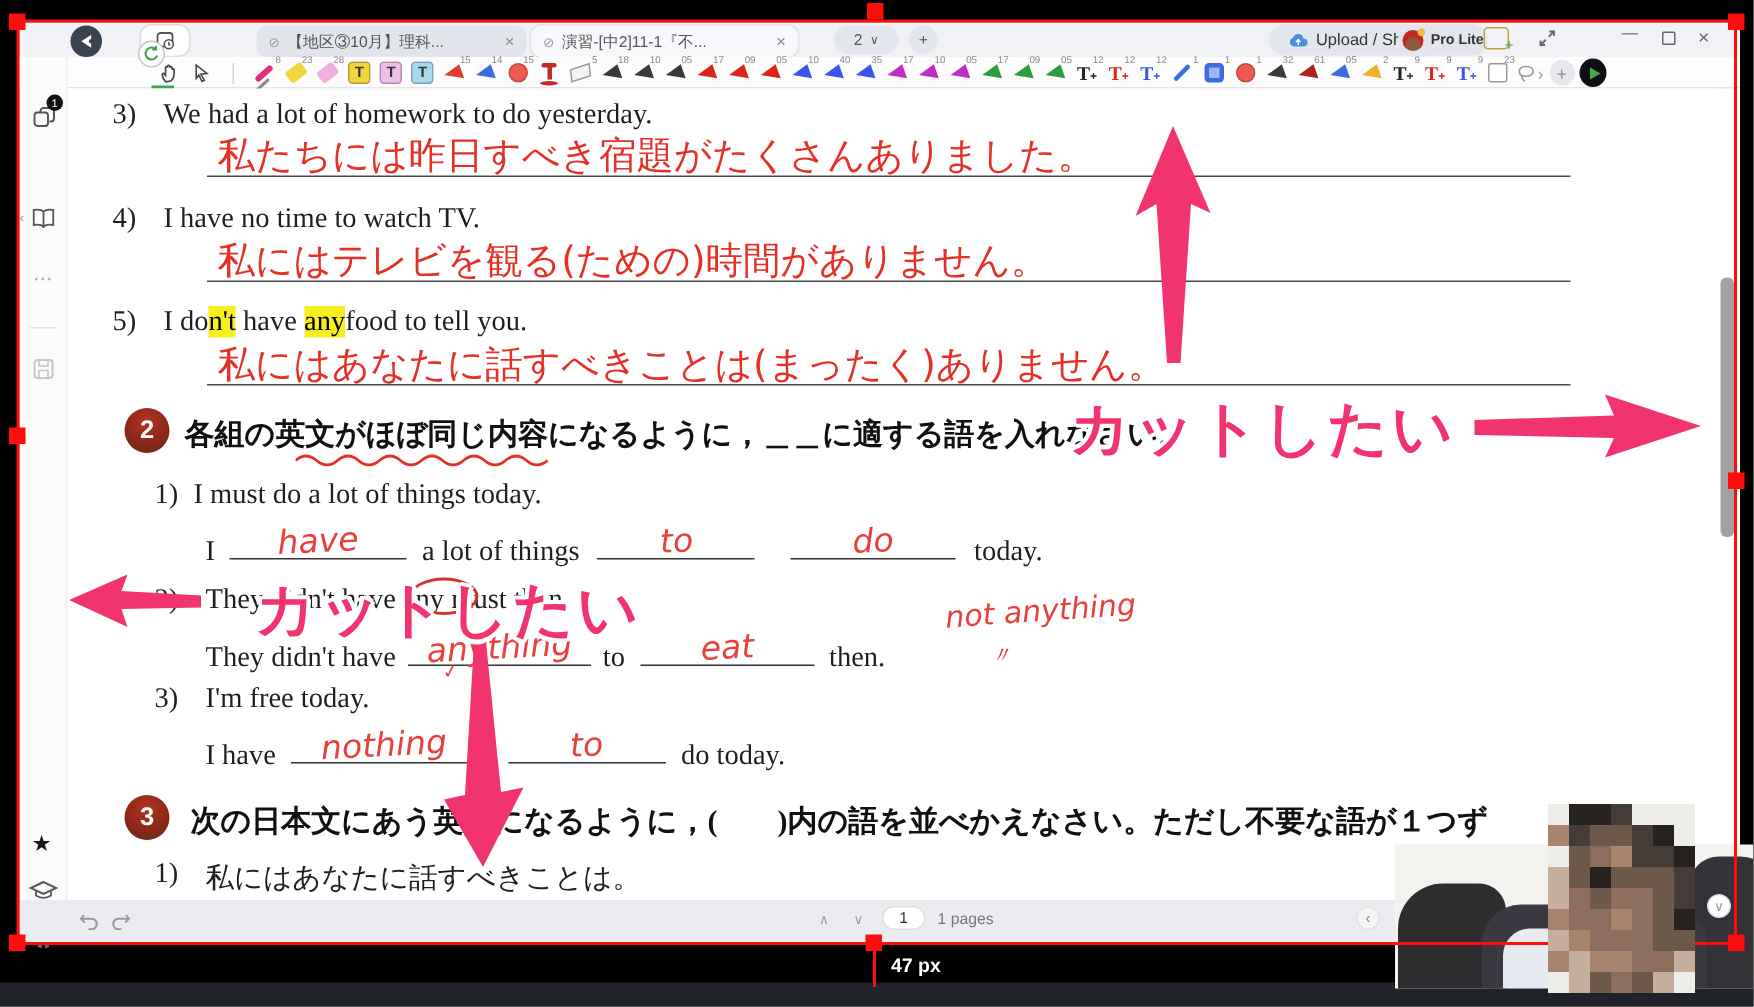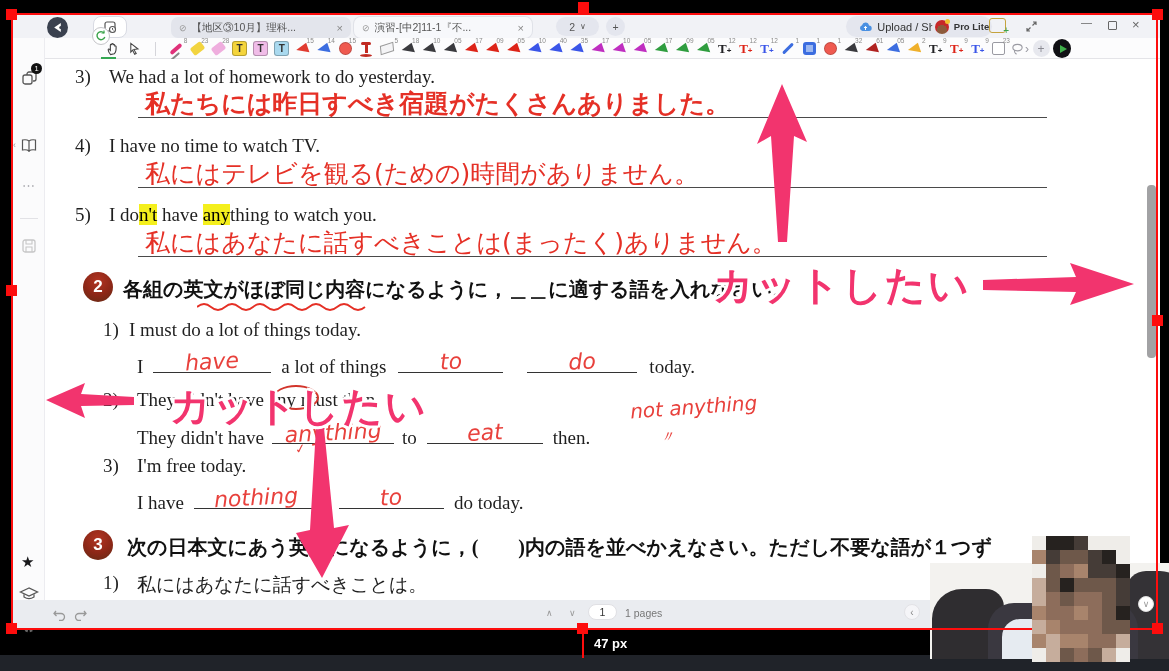--- a/index.html
+++ b/index.html
@@ -385,29 +385,29 @@
             <circle cx="8" cy="8" r="2" fill="none" stroke="#666" stroke-width="1.4"></circle>
           </svg>
       </div>
     </div>
 
     <div class="page">
 
       <span class="abs num" style="left:30px;top:7px;">3)</span>
       <span class="abs en" style="left:64px;top:7px;">We had a lot of homework to do yesterday.</span>
       <div class="ansline" style="left:93px;top:28px;width:909px;height:31px;"></div>
-      <span class="ja-red" style="left:100px;top:28px;font-weight:bold;">私たちには昨日すべき宿題がたくさんありました。</span>
+      <span class="ja-red" style="left:100px;top:28px;">私たちには昨日すべき宿題がたくさんありました。</span>
 
       <span class="abs num" style="left:30px;top:76px;">4)</span>
       <span class="abs en" style="left:64px;top:76px;">I have no time to watch TV.</span>
       <div class="ansline" style="left:93px;top:98px;width:909px;height:31px;"></div>
       <span class="ja-red" style="left:100px;top:98px;">私にはテレビを観る(ための)時間がありません。</span>
 
       <span class="abs num" style="left:30px;top:145px;">5)</span>
-      <span class="abs en" style="left:64px;top:145px;"><span>I do</span><mark class="hlt">n't</mark><span style="white-space:pre;"> have </span><mark class="hlt">any</mark><span>thing to watch you.</span></span>
+      <span class="abs en" style="left:64px;top:145px;"><span>I do</span><mark class="hlt">n't</mark><span style="white-space:pre;"> have </span><mark class="hlt">any</mark><span>food to tell you.</span></span>
       <div class="ansline" style="left:93px;top:167px;width:909px;height:31px;"></div>
       <span class="ja-red" style="left:100px;top:167px;">私にはあなたに話すべきことは(まったく)ありません。</span>
 
       <div class="qbadge" style="left:38px;top:213px;">2</div>
       <span class="qprompt" style="left:78px;top:217px;">各組の英文がほぼ同じ内容になるように，＿＿に適する語を入れなさい。</span>
       <svg class="abs" style="left:152px;top:242px;" width="170" height="10">
           <path d="M0 6 Q7 0 14 6 T28 6 T42 6 T56 6 T70 6 T84 6 T98 6 T112 6 T126 6 T140 6 T154 6 T168 6" stroke="#e53026" stroke-width="1.8" fill="none"></path>
         </svg>
 
       <span class="abs num" style="left:58px;top:260px;">1)</span>

